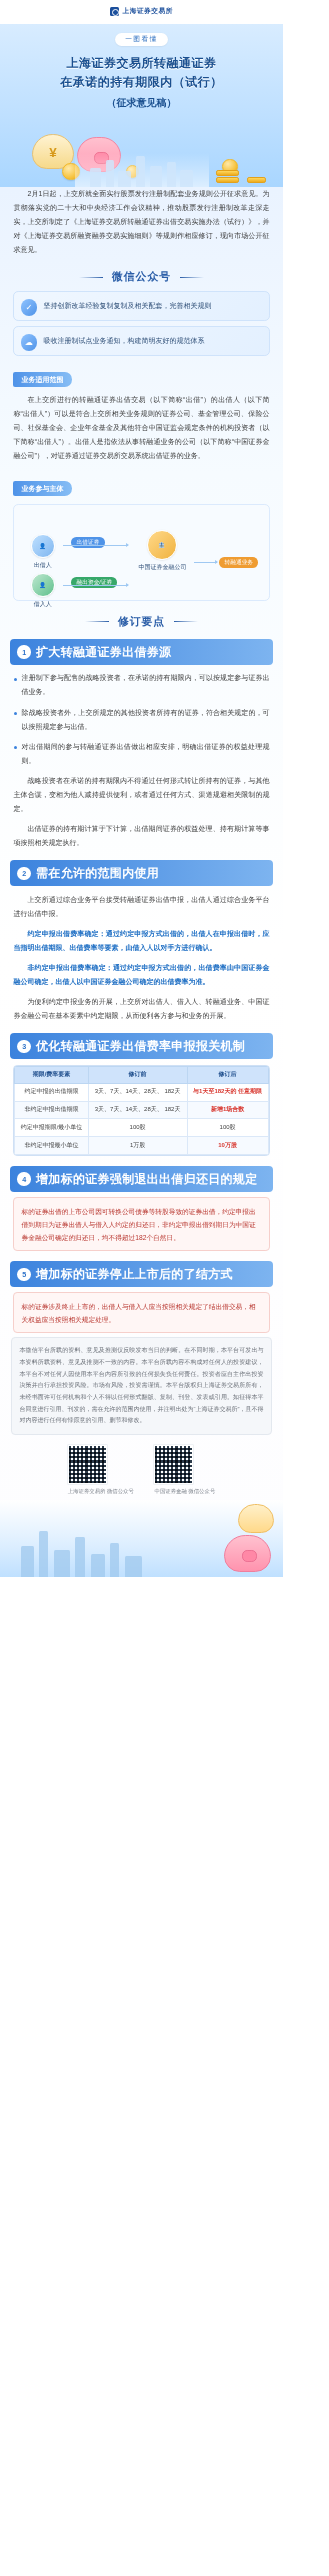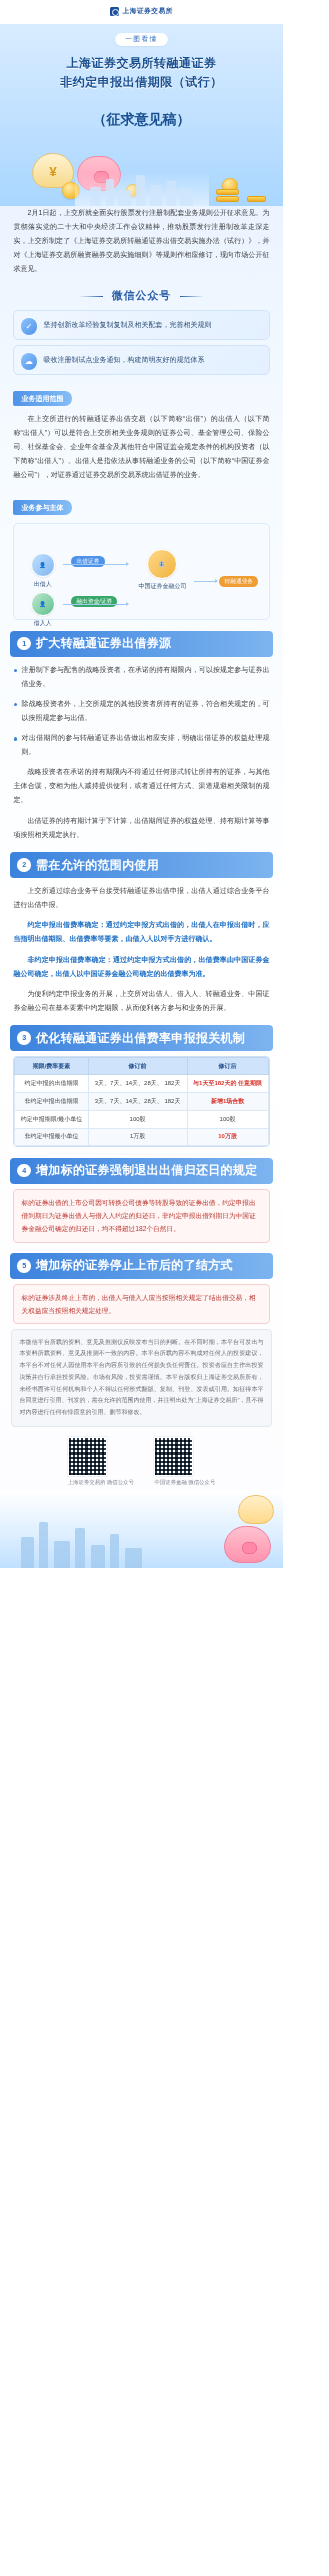--- a/index.html
+++ b/index.html
@@ -66,22 +66,22 @@
   .hero h1 {
     margin-top: 8.2px;
     font-size: 12px;
     line-height: 1.55;
     color: #1a4f8f;
     font-weight: bold;
     letter-spacing: 0.5px;
     text-shadow: 0 0.5px 0 #ffffff;
   }
   .hero .sub {
-    margin-top: 19px;
-    font-size: 14px;
+    margin-top: 4px;
+    font-size: 10px;
     color: #1a4f8f;
     font-weight: bold;
   }
   .hero-art {
     position: absolute;
     left: 0; right: 0; bottom: -3.1px;
     height: 85px;
   }
   .coin {
     position: absolute;
@@ -443,21 +443,21 @@
       <span class="mark"></span>
       <span>上海证券交易所</span>
     </div>
   </div>
 
   
   <div class="hero">
     <div class="ribbon">一图看懂</div>
     <h1>
       <span>上海证券交易所转融通证券</span><br>
-      <span>非约定申报出借期限（试行）</span>
+      <span>在承诺的持有期限内（试行）</span>
     </h1>
     <div class="sub">（征求意见稿）</div>
 
     <div class="hero-art">
       <div class="sack" style="left:32px; bottom:20.6px;"></div>
       <div class="pig" style="left:77px; bottom:17.5px;"></div>
       <div class="coin" style="width:17.5px;height:17.5px;left:62px;bottom:9.3px;"></div>
       <div class="coin" style="width:13.4px;height:13.4px;left:126px;bottom:11.3px;"></div>
       <div class="coin" style="width:15.5px;height:15.5px;left:222px;bottom:15.5px;"></div>
       <div class="stack" style="width:23px;height:6.2px;left:216px;bottom:6.2px;"></div>
@@ -515,20 +515,25 @@
     </div>
     <div class="chip" style="left:57px; top:32px;">出借证券</div>
     <div class="chip green" style="left:57px; top:72px;">融出资金/证券</div>
     <div class="chip orange" style="left:205px; top:52px;">转融通业务</div>
     <div class="arrow-line" style="left:49px; top:40px; width:65px;"></div>
     <div class="arrow-line" style="left:49px; top:80px; width:65px;"></div>
     <div class="arrow-line" style="left:180px; top:57px; width:23px;"></div>
   </div>
 
   
+  <div class="section-title">
+    <span class="deco-l"></span>
+    <span>修订要点</span>
+    <span class="deco-r"></span>
+  </div>
 
   
   <div class="keypoint">
     <div class="kp-head">
       <div class="kp-num">1</div>
       <div class="kp-title">扩大转融通证券出借券源</div>
     </div>
     <div class="kp-body">
       <p class="bullet">注册制下参与配售的战略投资者，在承诺的持有期限内，可以按规定参与证券出借业务。</p>
       <p class="bullet">除战略投资者外，上交所规定的其他投资者所持有的证券，符合相关规定的，可以按照规定参与出借。</p>

